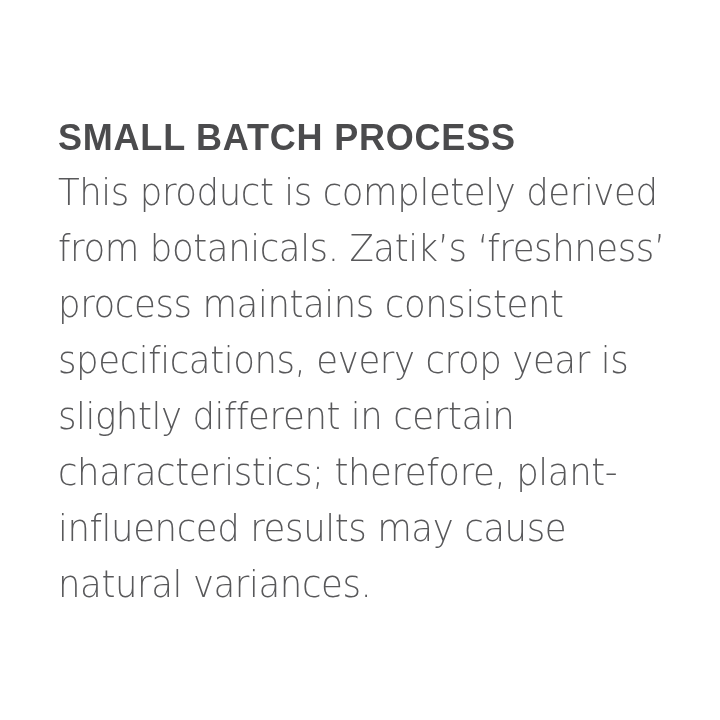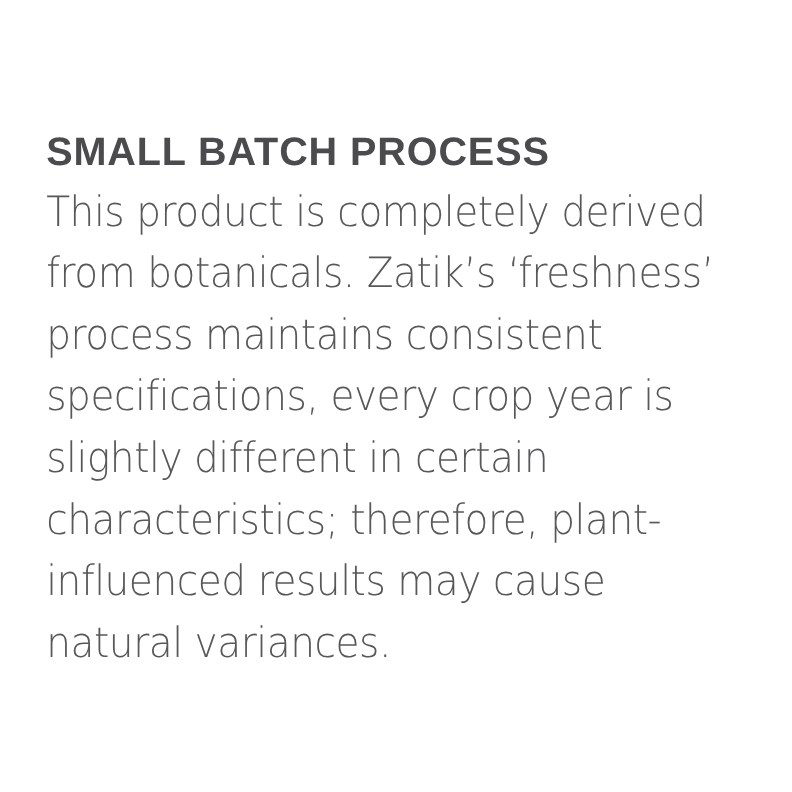--- a/index.html
+++ b/index.html
@@ -9,21 +9,21 @@
   body {
     width: 720px;
     height: 720px;
     background: #ffffff;
     font-family: "DejaVu Sans", sans-serif;
     overflow: hidden;
   }
 
   .product-info-panel {
     position: absolute;
-    left: 0;
+    left: 16px;
     top: 0;
     width: 668px;
     height: 720px;
     background: #ffffff;
     box-sizing: border-box;
     padding-left: 48px;
   }
 
   .text-block {
     position: absolute;

